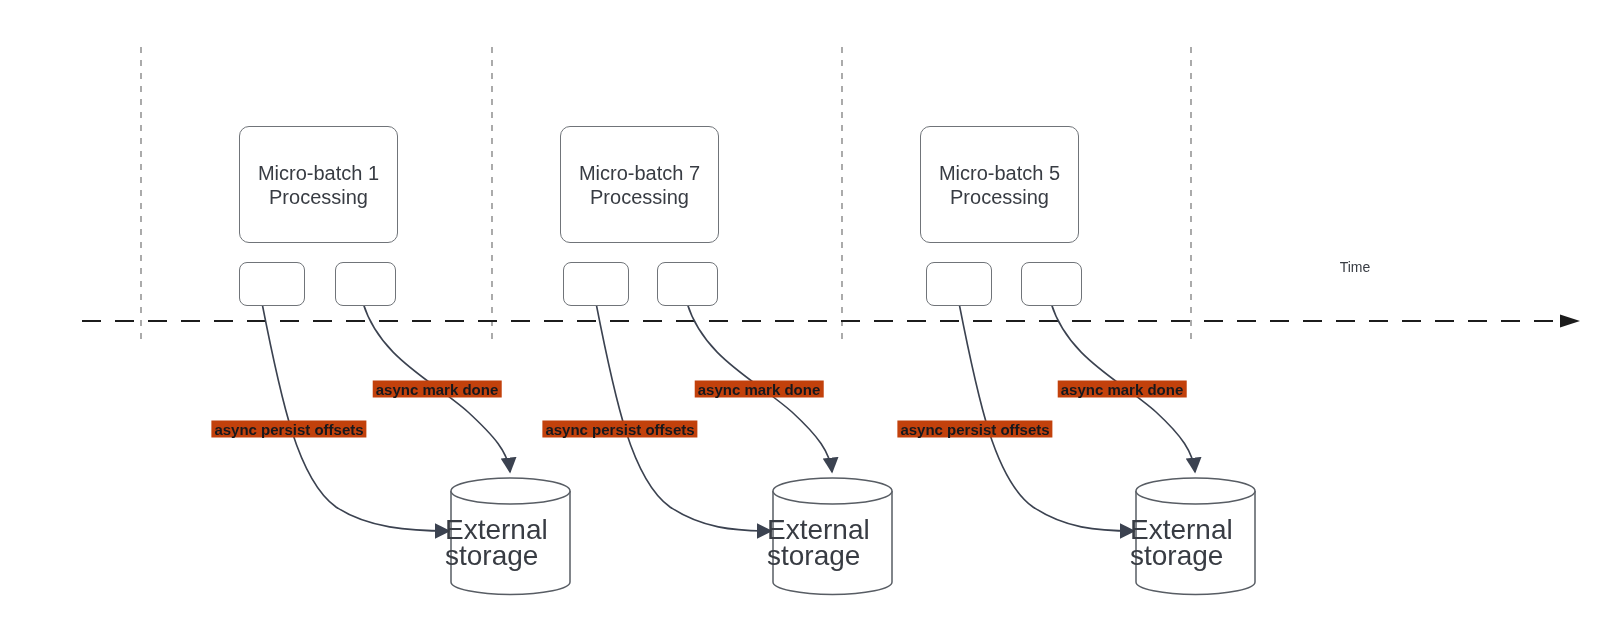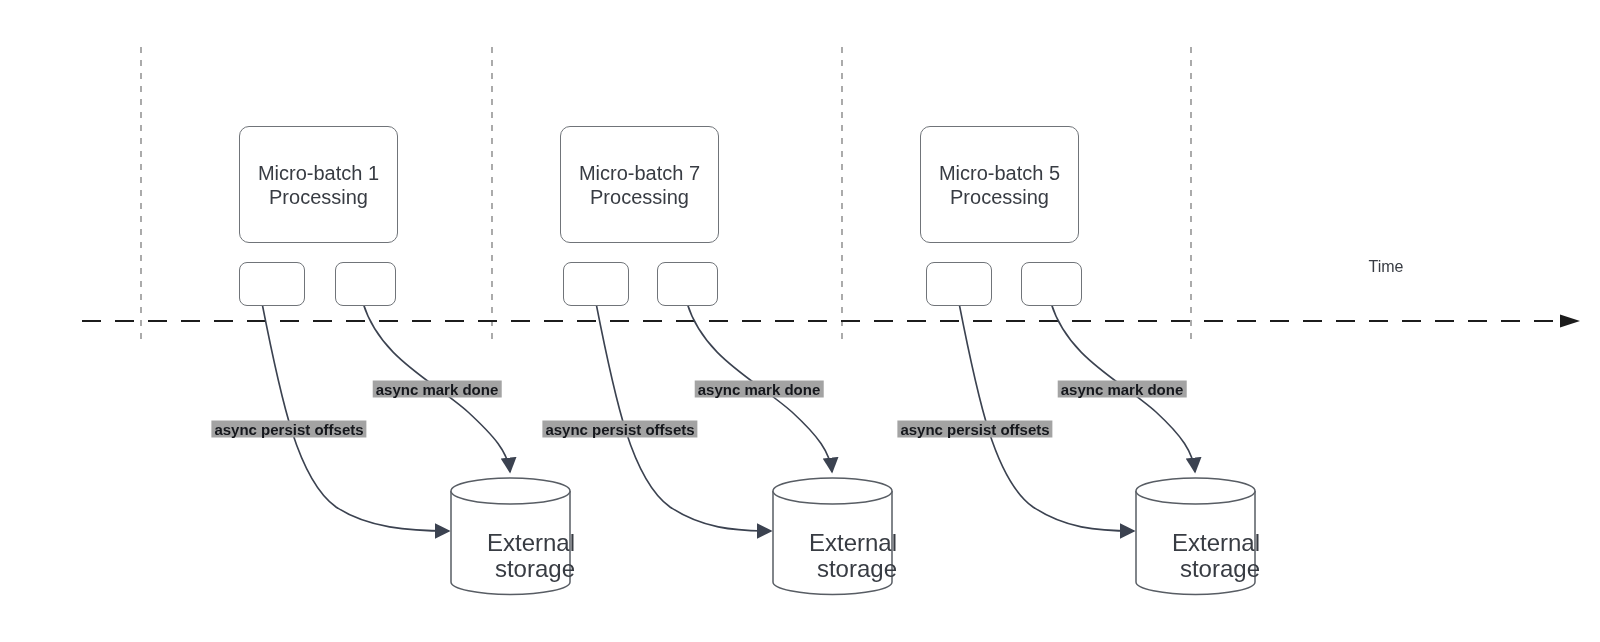--- a/index.html
+++ b/index.html
@@ -30,29 +30,29 @@
     text-align:center;
   }
   .task-box{
     position:absolute;top:262px;height:42px;
     border:1.6px solid var(--box-border);border-radius:8px;
     background:#fff;
   }
   .edge-label{
     position:absolute;transform:translate(-50%,-50%);
     font-size:15px;font-weight:bold;color:var(--label);
-    background:#a3a3a3;padding:0 3px;white-space:nowrap;
+    background:#c2410c;padding:0 3px;white-space:nowrap;
   }
   .storage-text{
-    position:absolute;top:530px;width:130px;transform:translateX(-50%);
-    text-align:right;font-size:24px;line-height:26px;color:var(--box-text);
+    position:absolute;top:517px;width:130px;transform:translateX(-50%);
+    text-align:left;font-size:28px;line-height:26px;color:var(--box-text);
   }
   .time-label{
-    position:absolute;left:1386px;top:267px;transform:translate(-50%,-50%);
-    font-size:16px;color:var(--box-text);
+    position:absolute;left:1355px;top:267px;transform:translate(-50%,-50%);
+    font-size:14px;color:var(--box-text);
   }
 </style>
 </head>
 <body>
 
 <div id="canvas">
 
   <svg id="strokes" viewBox="0 0 1600 642" xmlns="http://www.w3.org/2000/svg">
     <defs>
       <marker id="arrowhead" markerWidth="10" markerHeight="10" refX="9" refY="5" orient="auto" markerUnits="strokeWidth">

